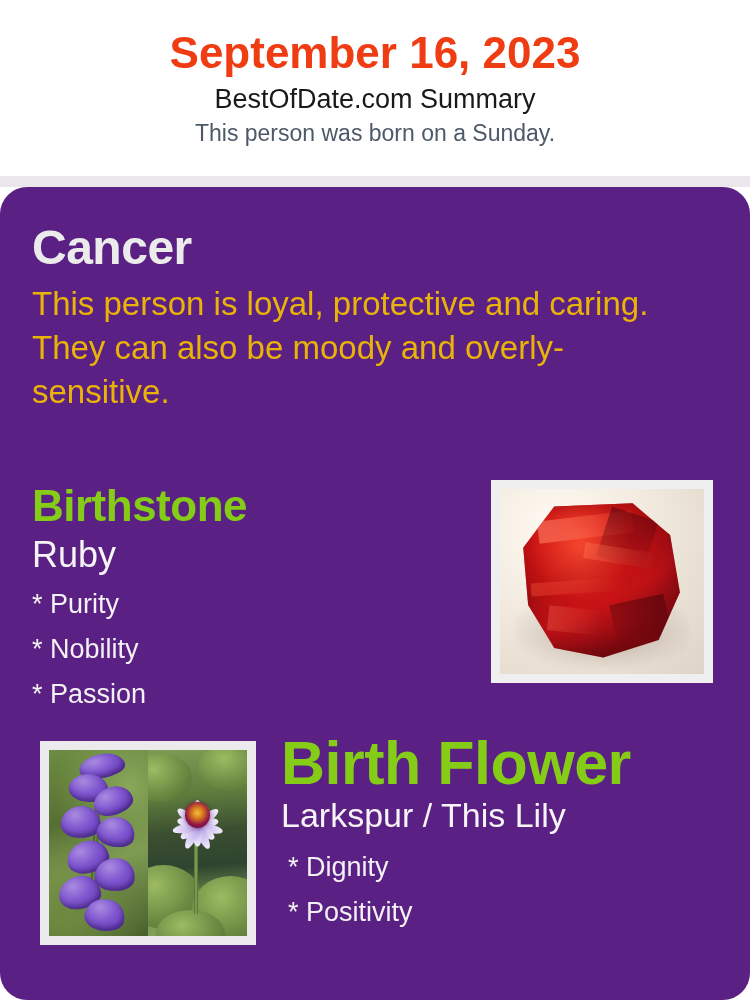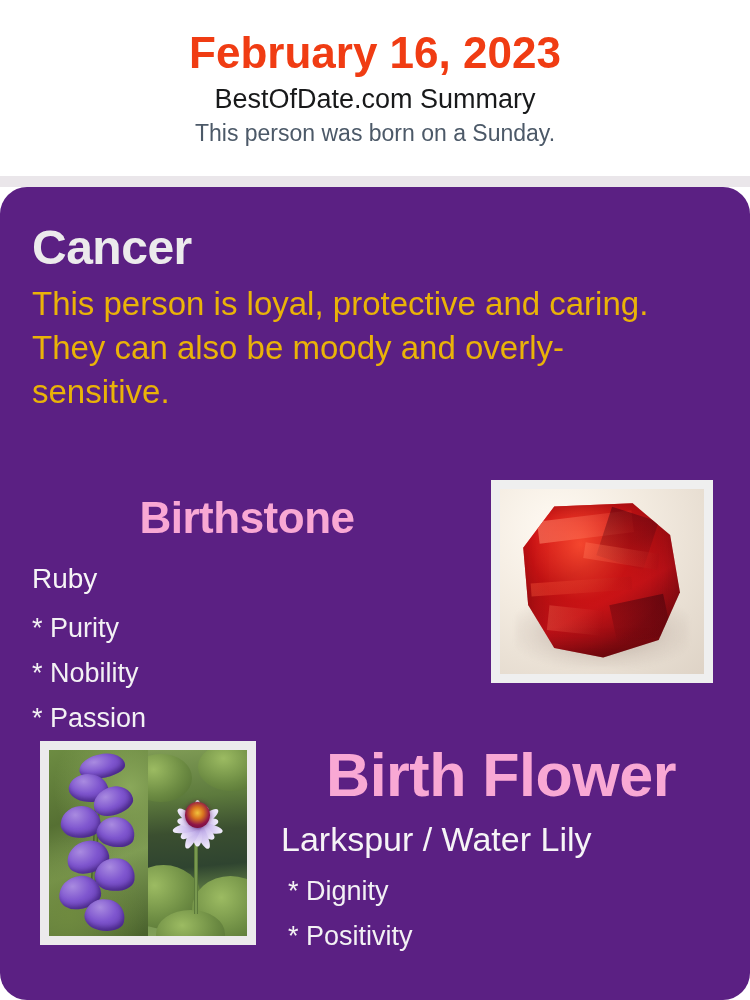--- a/index.html
+++ b/index.html
@@ -104,32 +104,31 @@
   }
 
   
   .birthstone-block {
     position: absolute;
     left: 32px;
     top: 293px;
     width: 430px;
   }
   .section-heading {
-    margin: 12px;
+    margin: 0;
     font-size: 44px;
     font-weight: bold;
     line-height: 52px;
-    color: #f9a8d4;
+    color: #84cc16;
     letter-spacing: -0.5px;
-    text-align: center;
   }
   .section-subheading {
     margin: 0;
     padding-top: 2px;
-    font-size: 28px;
+    font-size: 36px;
     font-weight: normal;
     line-height: 42px;
     color: #f6f4f6;
   }
   .trait-list {
     margin: 0;
     padding: 6px 0 0 0;
     list-style: none;
   }
   .trait-item {
@@ -315,21 +314,21 @@
     background: radial-gradient(circle at 50% 42%, #f2c23c 0%, #d8731f 30%, #8e1448 62%, #5e0c33 100%);
     box-shadow: 0 0 4px rgba(90,10,55,0.6);
   }
 </style>
 </head>
 <body>
 
 <div class="page">
 
   <div class="header">
-    <h1 class="header-date">February 16, 2023</h1>
+    <h1 class="header-date">September 16, 2023</h1>
     <h2 class="header-subtitle">BestOfDate.com Summary</h2>
     <p class="header-note">This person was born on a Sunday.</p>
   </div>
 
   <div class="divider-strip"></div>
 
   <div class="panel">
 
     <div class="zodiac-block">
       <div class="zodiac-title">Cancer</div>
@@ -341,21 +340,21 @@
       <div class="section-subheading">Ruby</div>
       <ul class="trait-list">
         <li class="trait-item">* Purity</li>
         <li class="trait-item">* Nobility</li>
         <li class="trait-item">* Passion</li>
       </ul>
     </div>
 
     <div class="flower-block">
       <div class="section-heading">Birth Flower</div>
-      <div class="section-subheading">Larkspur / Water Lily</div>
+      <div class="section-subheading">Larkspur / This Lily</div>
       <ul class="trait-list">
         <li class="trait-item">* Dignity</li>
         <li class="trait-item">* Positivity</li>
       </ul>
     </div>
   </div>
 
   <div class="ruby-frame">
     <div class="ruby-photo">
       <div class="ruby-shadow"></div>

